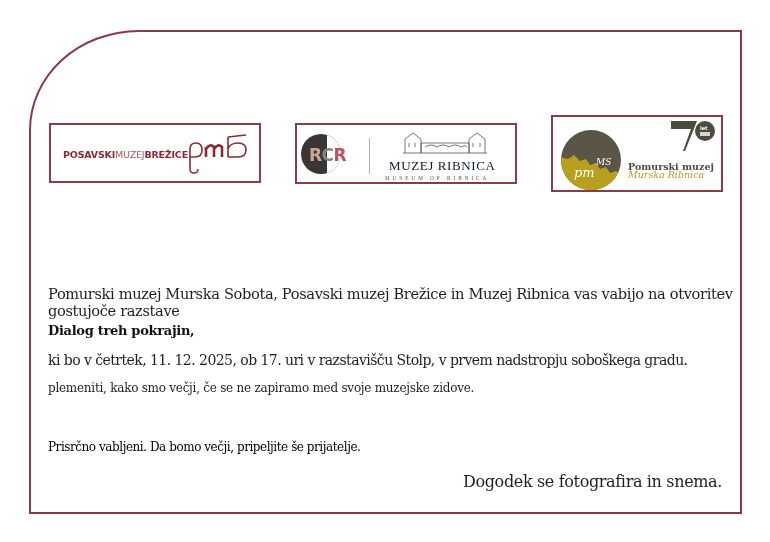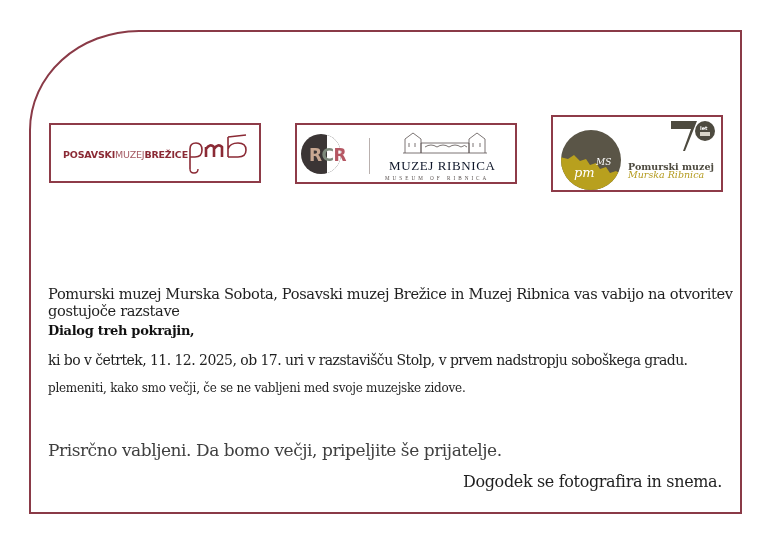--- a/index.html
+++ b/index.html
@@ -41,21 +41,21 @@
   .pom-name1 { position: absolute; left: 75px; top: 44px; font-family: "DejaVu Serif", serif; font-weight: bold; font-size: 9.5px; color: #4d4a3f; white-space: nowrap; }
   .pom-name2 { position: absolute; left: 75px; top: 52px; font-family: "DejaVu Serif", serif; font-style: italic; font-size: 9.5px; color: #b49b1f; white-space: nowrap; }
 
   
   .txt { position: absolute; left: 48px; white-space: nowrap; }
   .intro { top: 285px; font-size: 14.6px; line-height: 17px; letter-spacing: -0.35px; color: #1f1f1f; white-space: normal; width: 690px; }
   .title { top: 323px; font-size: 13px; font-weight: bold; letter-spacing: -0.3px; color: #111; }
   .when { top: 352px; font-size: 14px; letter-spacing: -0.55px; color: #1f1f1f; }
   .desc { top: 381px; font-size: 12px; line-height: 15px; letter-spacing: -0.25px; color: #1f1f1f; }
   .desc div { white-space: nowrap; }
-  .welcome { top: 440px; font-size: 17px; letter-spacing: -0.45px; color: #404040; }
+  .welcome { top: 440px; font-size: 12px; letter-spacing: -0.45px; color: #000000; }
   .note { left: auto; right: 48px; top: 472px; font-size: 16px; letter-spacing: -0.35px; color: #1f1f1f; }
 </style>
 </head>
 <body>
 
 <div class="frame"></div>
 
 <div class="logo-box logo-pmb">
   <div class="pmb-text">
     <span class="b">POSAVSKI</span><span class="l">MUZEJ</span><span class="b">BREŽICE</span>
@@ -111,16 +111,16 @@
     <rect x="29" y="13" width="10" height="4" fill="#d8d4c8"></rect>
   </svg>
   <div class="pom-name1">Pomurski muzej</div>
   <div class="pom-name2">Murska Ribnica</div>
 </div>
 
 <div class="txt intro">Pomurski muzej Murska Sobota, Posavski muzej Brežice in Muzej Ribnica vas vabijo na otvoritev gostujoče razstave</div>
 <div class="txt title">Dialog treh pokrajin,</div>
 <div class="txt when">ki bo v četrtek, 11. 12. 2025, ob 17. uri v razstavišču Stolp, v prvem nadstropju soboškega gradu.</div>
 <div class="txt desc">
-  <div>plemeniti, kako smo večji, če se ne vabljeni med svoje muzejske zidove.</div>
+  <div>plemeniti, kako smo večji, če se ne zapiramo med svoje muzejske zidove.</div>
 </div>
 <div class="txt welcome">Prisrčno vabljeni. Da bomo večji, pripeljite še prijatelje.</div>
 <div class="txt note">Dogodek se fotografira in snema.</div>
 
 </body></html>

